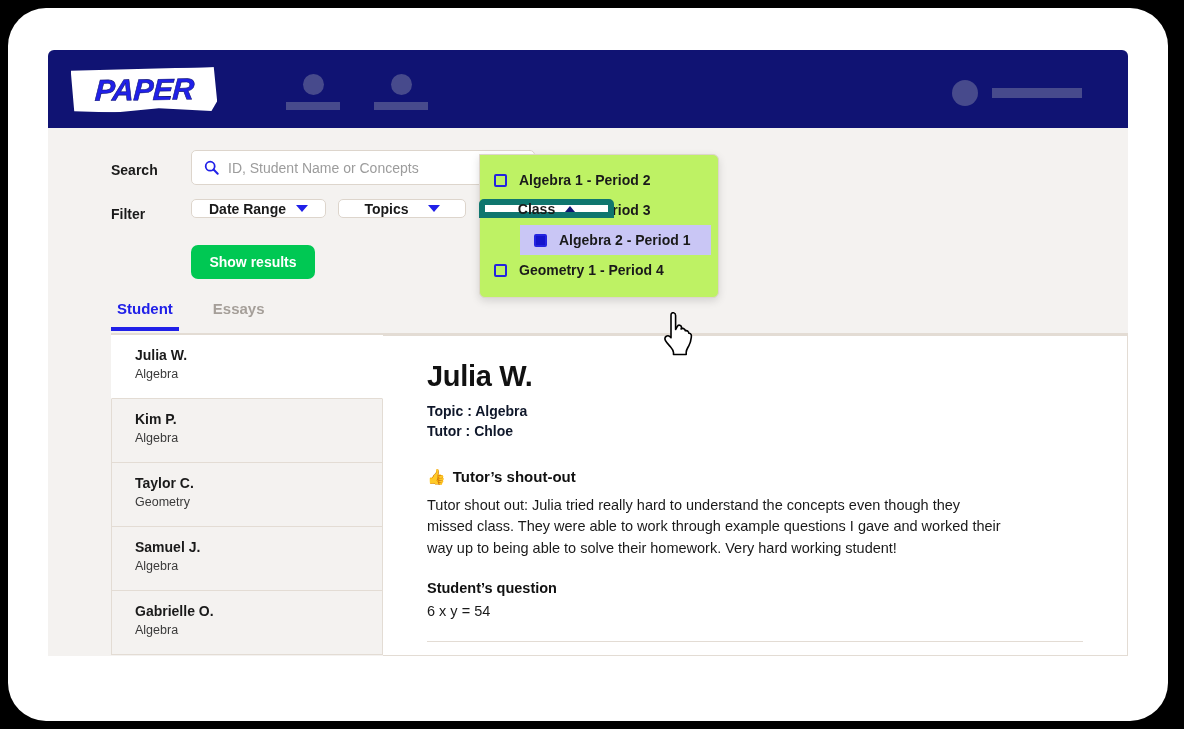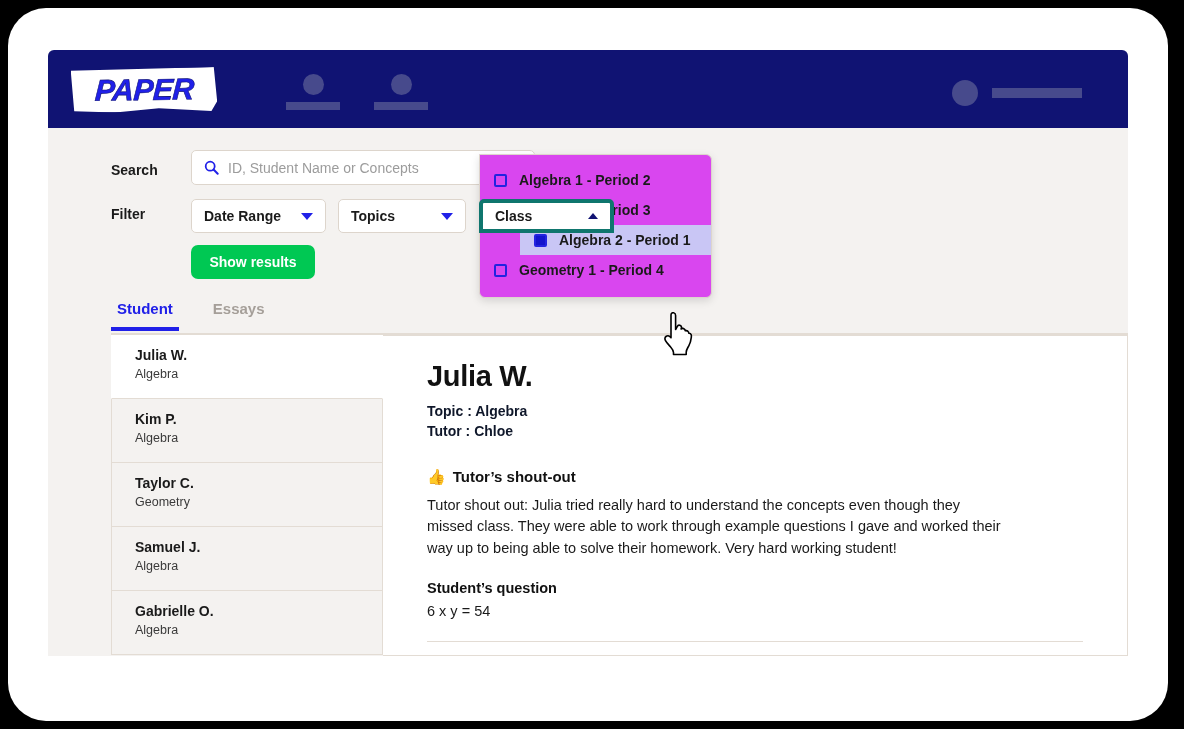--- a/index.html
+++ b/index.html
@@ -144,39 +144,39 @@
   }
   #search-icon { flex: 0 0 auto; margin-right: 9px; display:flex; }
   #search-input-text {
     font-size: 14px;
     color: #9c9c9c;
   }
 
   .filter-btn {
     position: absolute;
     top: 71px;
-    height: 34px;
+    height: 19px;
     background: #ffffff;
     border: 1px solid #ddd5cc;
     border-radius: 5px;
     display: flex;
     align-items: center;
-    justify-content: space-between;
+    justify-content: center;
     padding: 0 12px;
     box-sizing: border-box;
     font-size: 14px;
     font-weight: bold;
     color: #1a1a1a;
   }
   #filter-date-range { left: 143px; width: 135px; }
   #filter-topics { left: 290px; width: 128px; gap: 9px; }
   #filter-class {
     left: 431px;
     width: 135px;
-    border: 4px solid #0f766e;
+    border: 6px solid #0f766e;
     border-radius: 5px 5px 0 0;
     z-index: 30;
   }
   .caret-down {
     width: 0; height: 0;
     border-left: 6px solid transparent;
     border-right: 6px solid transparent;
     border-top: 7px solid #2020e8;
     margin-left: 10px;
   }
@@ -203,25 +203,25 @@
     font-family: "Liberation Sans", sans-serif;
     cursor: pointer;
   }
 
   
   #class-dropdown {
     position: absolute;
     left: 431px;
     top: 104px;
     width: 231px;
-    background: #d946ef;
+    background: #bef264;
     border: 1px solid #ddd5cc;
     border-radius: 0 6px 6px 6px;
     box-shadow: 0 3px 8px rgba(0,0,0,0.13);
-    padding: 10px 0 12px 0;
+    padding: 10px 7px 12px 0;
     z-index: 25;
   }
   .dropdown-item {
     display: flex;
     align-items: center;
     height: 30px;
     padding: 0 14px;
     font-size: 14px;
     font-weight: bold;
     color: #1a1a1a;

